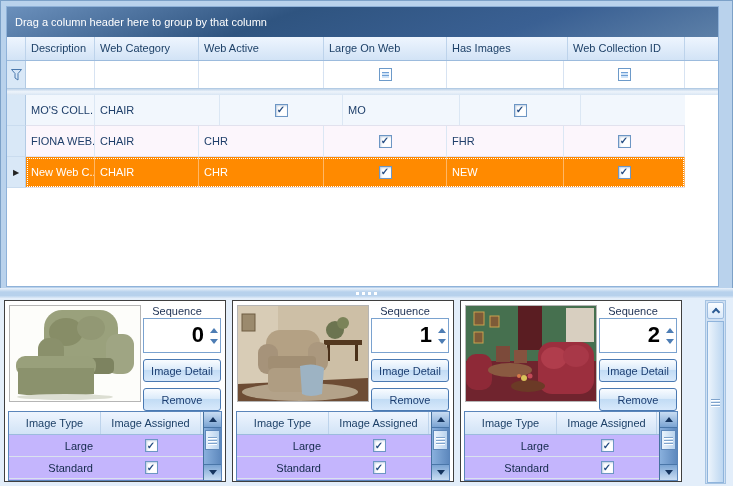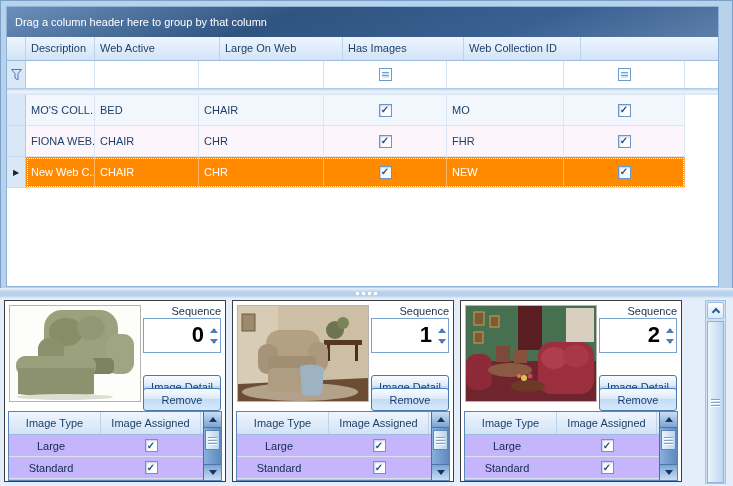--- a/index.html
+++ b/index.html
@@ -56,45 +56,45 @@
   .dot { width:3px; height:3px; background:#fff; }
 
   
   .bottom { position:absolute; left:0; top:298px; width:733px; height:188px; background:#e3eefa; }
   .panel { position:absolute; top:2px; width:222px; height:182px; background:#fff;
            border:1px solid #3f3f3f; overflow:hidden; }
   .p0{left:4px} .p1{left:232px} .p2{left:460px}
   .photo { position:absolute; left:4px; top:4px; width:132px; height:97px;
            border:1px solid #b5b5b5; overflow:hidden; }
   .photo svg { display:block; }
-  .seqlabel { position:absolute; left:128px; top:4px; width:88px; text-align:right; color:#1c2f52; }
+  .seqlabel { position:absolute; left:128px; top:4px; width:88px; text-align:center; color:#1c2f52; }
   .spinner { position:absolute; left:138px; top:17px; width:78px; height:35px;
              background:#fff; border:1px solid #7aa2cf; display:flex; }
   .spinval { flex:1; text-align:right; font-size:22px; font-weight:bold; color:#000;
              line-height:32px; padding-right:3px; }
   .spinarrows { width:13px; display:flex; flex-direction:column; align-items:center;
                 justify-content:center; gap:6px; }
   .tri-up { width:0; height:0; border-left:4px solid transparent; border-right:4px solid transparent;
             border-bottom:5px solid #4d7db4; }
   .tri-down { width:0; height:0; border-left:4px solid transparent; border-right:4px solid transparent;
             border-top:5px solid #4d7db4; }
   .btn { position:absolute; left:138px; width:78px; height:23px; border:1px solid #4a79b2;
          border-radius:3px; color:#1d3f72; cursor:default;
          background:linear-gradient(180deg,#f9fcff,#dcebfa 45%,#c2dcf5 50%,#d8e9fb);
          display:flex; align-items:center; justify-content:center; }
-  .btn.detail{top:74px} .btn.remove{top:87px}
+  .btn.detail{top:58px} .btn.remove{top:87px}
 
   .mini { position:absolute; left:3px; top:110px; width:214px; height:70px;
           border:1px solid #5a85ba; background:#c4b5fd; overflow:hidden; }
   .mini .mh { display:flex; height:23px; background:linear-gradient(180deg,#eef5fe,#d2e3f6);
           border-bottom:1px solid #9cbbdd; color:#1d4067; }
   .mh .c { display:flex; align-items:center; justify-content:center; border-right:1px solid #bdd3eb; }
   .mc1{width:92px} .mc2{width:100px}
   .mini .mr { display:flex; height:22px; border-bottom:1px solid #d9e2ee; align-items:center; }
-  .mr .t { width:92px; text-align:center; padding-right:8px; color:#13294a; }
+  .mr .t { width:92px; text-align:right; padding-right:8px; color:#13294a; }
   .mr .a { width:100px; display:flex; justify-content:center; }
   .mr.partial { border-bottom:none; }
 
   .msb { position:absolute; right:0; top:0; bottom:0; width:18px;
          background:linear-gradient(90deg,#89b0dd,#5d88bd); border-left:1px solid #46729f; }
   .msb .sbu { position:absolute; top:0; left:0; right:0; height:16px;
          background:linear-gradient(180deg,#c9ddf3,#7ba4d3); border-bottom:1px solid #4a76a8;
          display:flex; align-items:center; justify-content:center; }
   .msb .sbd { position:absolute; bottom:0; left:0; right:0; height:16px;
          background:linear-gradient(180deg,#7ba4d3,#c9ddf3); border-top:1px solid #4a76a8;
@@ -123,20 +123,21 @@
 <body>
 
 <div class="window">
 
   <div class="grid">
     <div class="groupbar">Drag a column header here to group by that column</div>
 
     <div class="hdr">
       <div class="c w-ind"></div>
       <div class="c w-desc">Description</div>
+      <div class="c w-cat">Web Category</div>
       <div class="c w-mas">Web Active</div>
       <div class="c w-act">Large On Web</div>
       <div class="c w-img">Has Images</div>
       <div class="c w-col">Web Collection ID</div>
       <div class="c w-rest"></div>
     </div>
 
     <div class="filter">
       <div class="c w-ind ind">
         <svg width="11" height="12" viewBox="0 0 11 12">
@@ -159,21 +160,20 @@
       </div>
     </div>
 
     <div class="sep"></div>
 
     <div class="rows">
       <div class="row r0">
         <div class="ind"></div>
         <div class="rowcells">
           <div class="c w-desc">MO'S COLL...</div>
-          <div class="c w-cat">BED</div>
           <div class="c w-mas">CHAIR</div>
           <div class="c w-act center">
             <span class="cb">
                 <span class="tick">✓</span>
               </span>
           </div>
           <div class="c w-col">MO</div>
           <div class="c w-img center">
             <span class="cb">
                 <span class="tick">✓</span>

